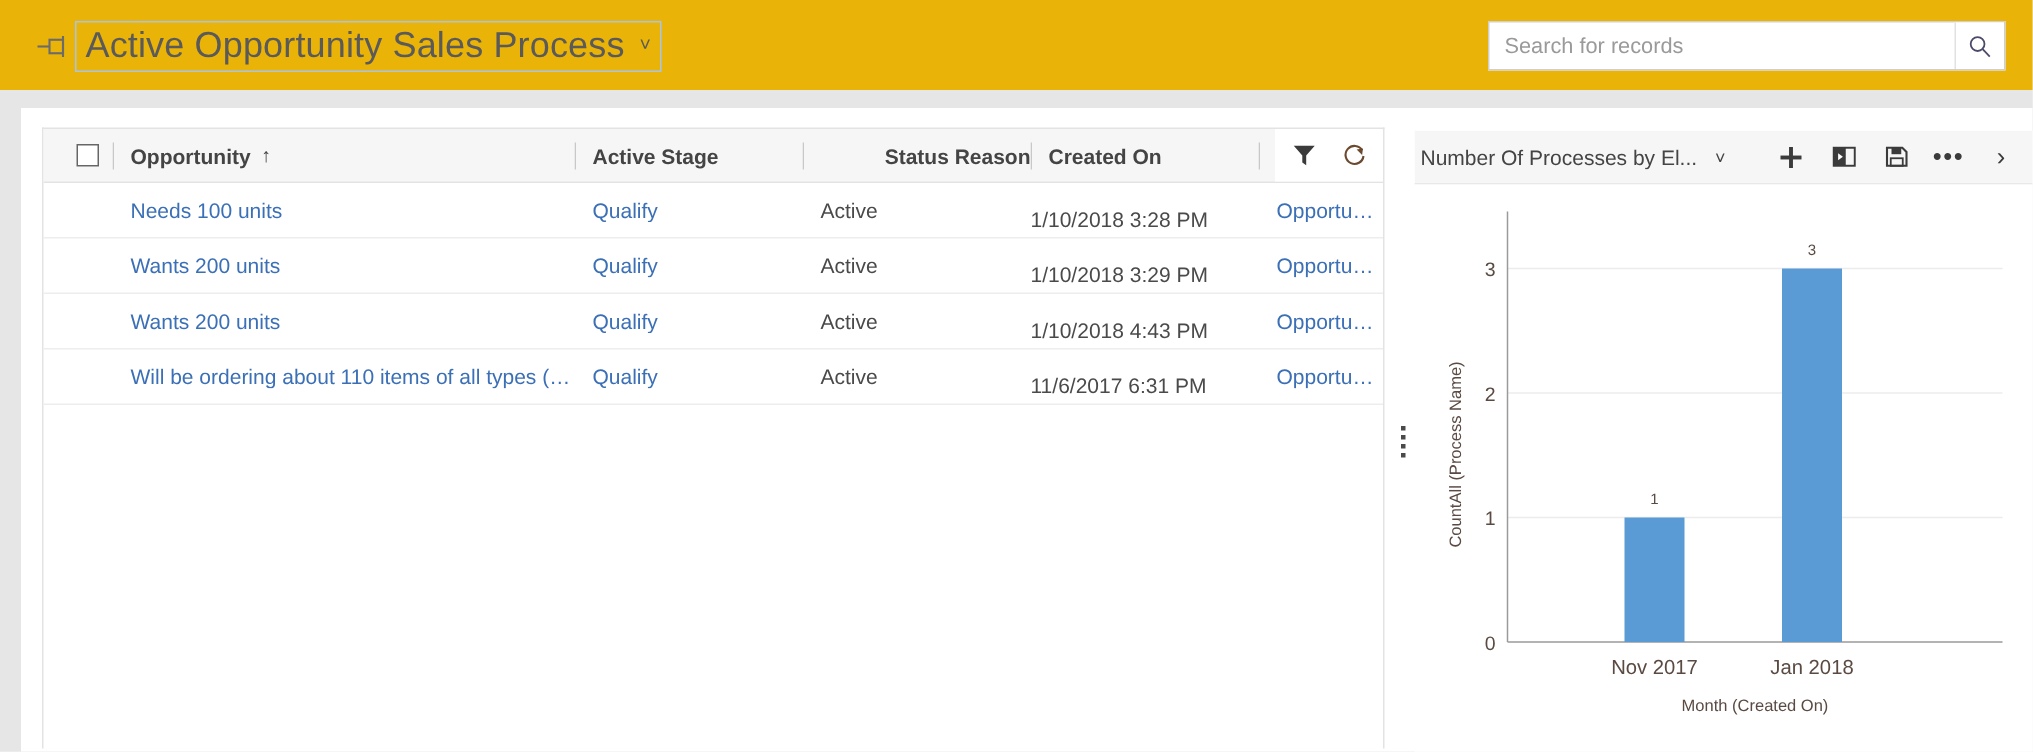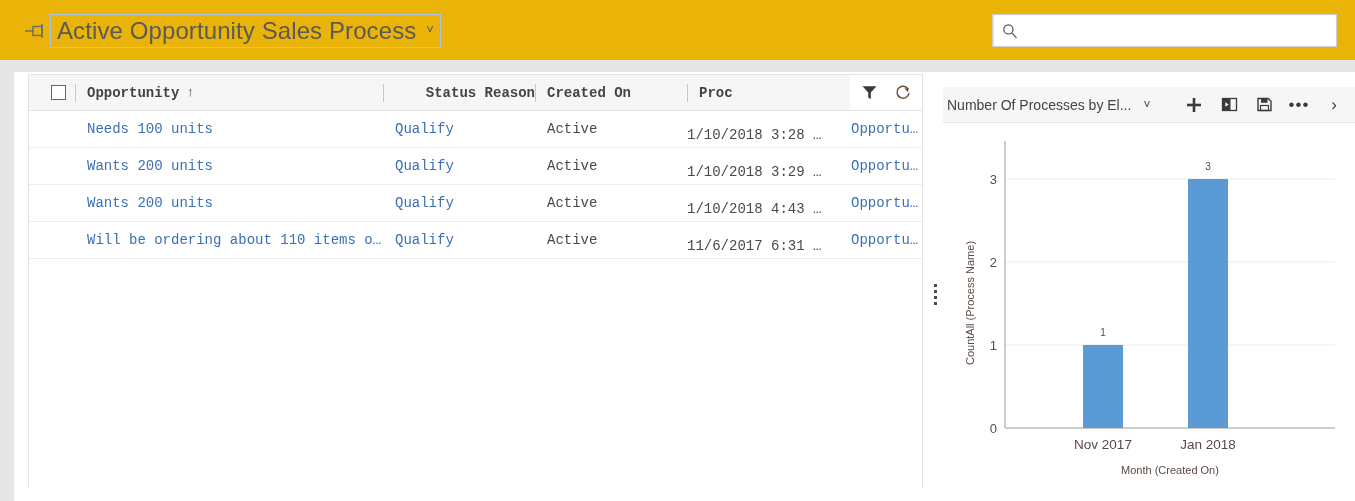--- a/index.html
+++ b/index.html
@@ -78,27 +78,26 @@
 
   
   #content {
     position: absolute; left: 14px; top: 72px;
     width: 1341px; height: 429px;
     background: #fff;
   }
 
   
   #grid-panel {
-    position: absolute; left: 14px; top: 2px;
+    position: absolute; left: 14px; top: 13px;
     width: 895px; height: 414px;
     background: #fff;
     border: 1px solid #e3e3e3;
     border-bottom: none;
     overflow: hidden;
-    font-family: Liberation Mono, monospace;
   }
 
   #grid-header {
     position: relative;
     height: 36px;
     background: #f6f6f6;
     border-bottom: 1px solid #e3e3e3;
     display: flex;
     align-items: center;
   }
@@ -267,20 +266,21 @@
       <line x1="18" y1="2" x2="18" y2="16" stroke="#6b6b6b" stroke-width="1.4"></line>
     </svg>
   </span>
 
   <div id="view-selector">
     <span id="view-selector-label">Active Opportunity Sales Process</span>
     <span id="view-selector-chevron">˅</span>
   </div>
 
   <div id="search-wrap">
+    <input id="search-input" type="text" placeholder="Search for records" style="">
     <button id="search-button">
       <svg width="16" height="16" viewBox="0 0 16 16">
         <circle cx="6.4" cy="6.4" r="4.6" fill="none" stroke="#4a4a6a" stroke-width="1.2"></circle>
         <line x1="9.8" y1="9.8" x2="14.5" y2="14.8" stroke="#4a4a6a" stroke-width="1.2"></line>
       </svg>
     </button>
   </div>
 </div>
 
 <div id="content">
@@ -292,20 +292,24 @@
       <div id="hc-check" class="hcell">
         <div id="select-all-checkbox"></div>
       </div>
 
       <div id="hc-opportunity" class="hcell">
         <span class="sep"></span>
         <span>Opportunity</span>
         <span class="sort-arrow">↑</span>
       </div>
 
+      <div id="hc-stage" class="hcell">
+        <span class="sep"></span>
+        <span>Active Stage</span>
+      </div>
 
       <div id="hc-status" class="hcell">
         <span class="sep"></span>
         <span>Status Reason</span>
       </div>
 
       <div id="hc-created" class="hcell">
         <span class="sep"></span>
         <span>Created On</span>
       </div>

